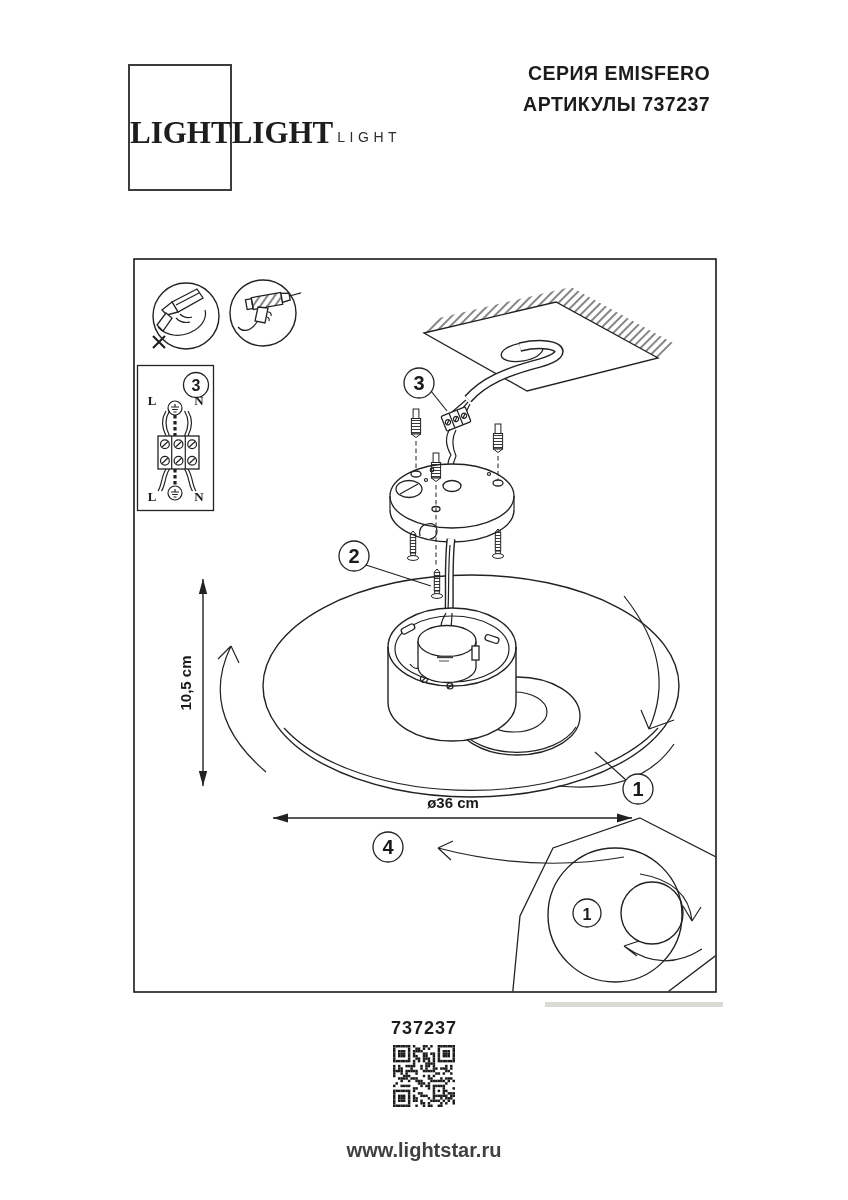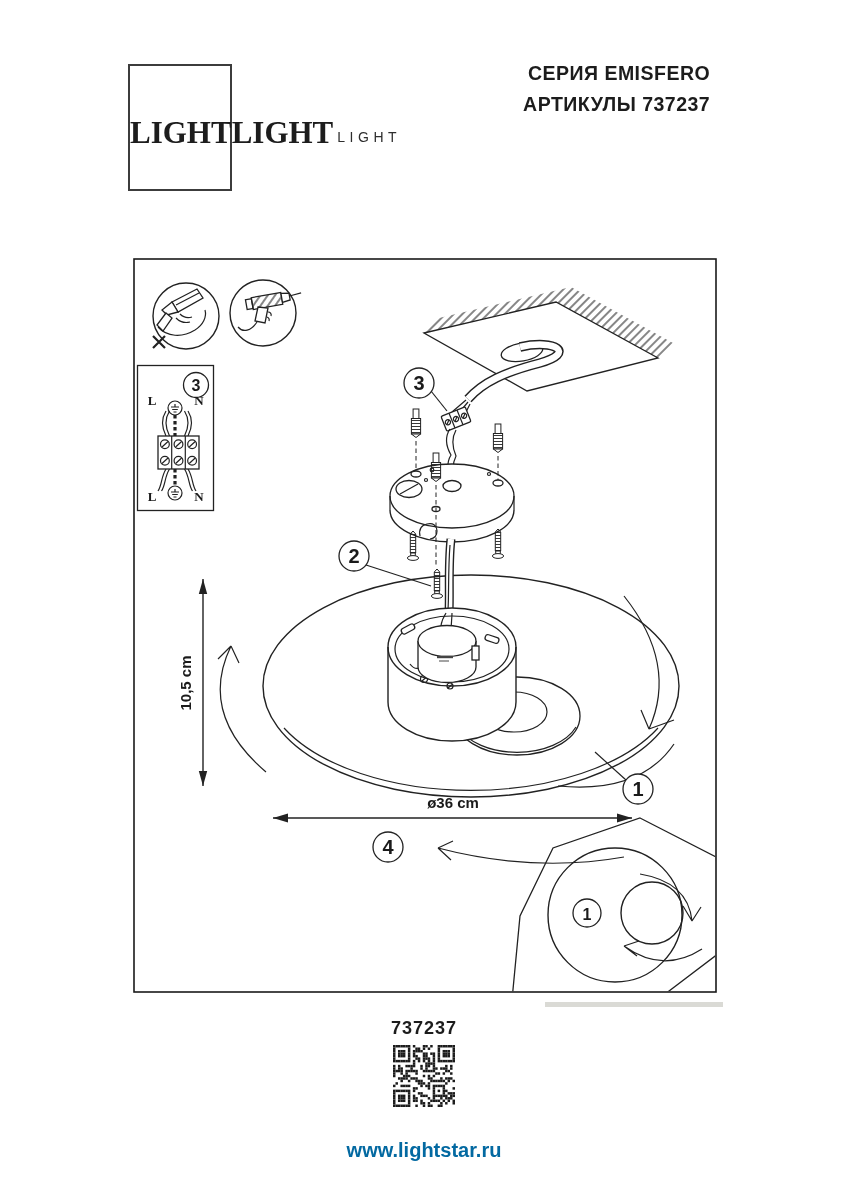--- a/index.html
+++ b/index.html
@@ -26,21 +26,21 @@
   .dash{fill:none;stroke:#222;stroke-width:1;stroke-dasharray:4.5,3;}
   .callout-num{font:bold 20px "Liberation Sans",sans-serif;fill:#1a1a1a;text-anchor:middle;}
   .callout-num-sm{font:bold 16px "Liberation Sans",sans-serif;fill:#1a1a1a;text-anchor:middle;}
   .dim-label{font:bold 15px "Liberation Sans",sans-serif;fill:#1a1a1a;text-anchor:middle;}
   .ln-label{font:bold 13px "Liberation Serif",serif;fill:#1a1a1a;text-anchor:middle;}
   
   .article{position:absolute;top:1017px;left:0;width:848px;text-align:center;
            font:bold 19px "Liberation Sans",sans-serif;letter-spacing:1px;color:#1c1c1c;}
   .qr{position:absolute;left:393px;top:1045px;width:62px;height:62px;}
   .website{position:absolute;top:1139px;left:0;width:848px;text-align:center;
-           font:bold 20px "Liberation Sans",sans-serif;color:#0369a1;}
+           font:bold 20px "Liberation Sans",sans-serif;color:#404040;}
   .ctr{transform:scaleX(.95);transform-origin:50% 50%;}
   .scan-shadow{position:absolute;left:545px;top:1002px;width:178px;height:5px;background:#dadad5;}
 </style>
 </head>
 <body>
 
 <div class="page">
 
   <div class="logo-box">
     <div class="logo-word">LIGHT</div>

